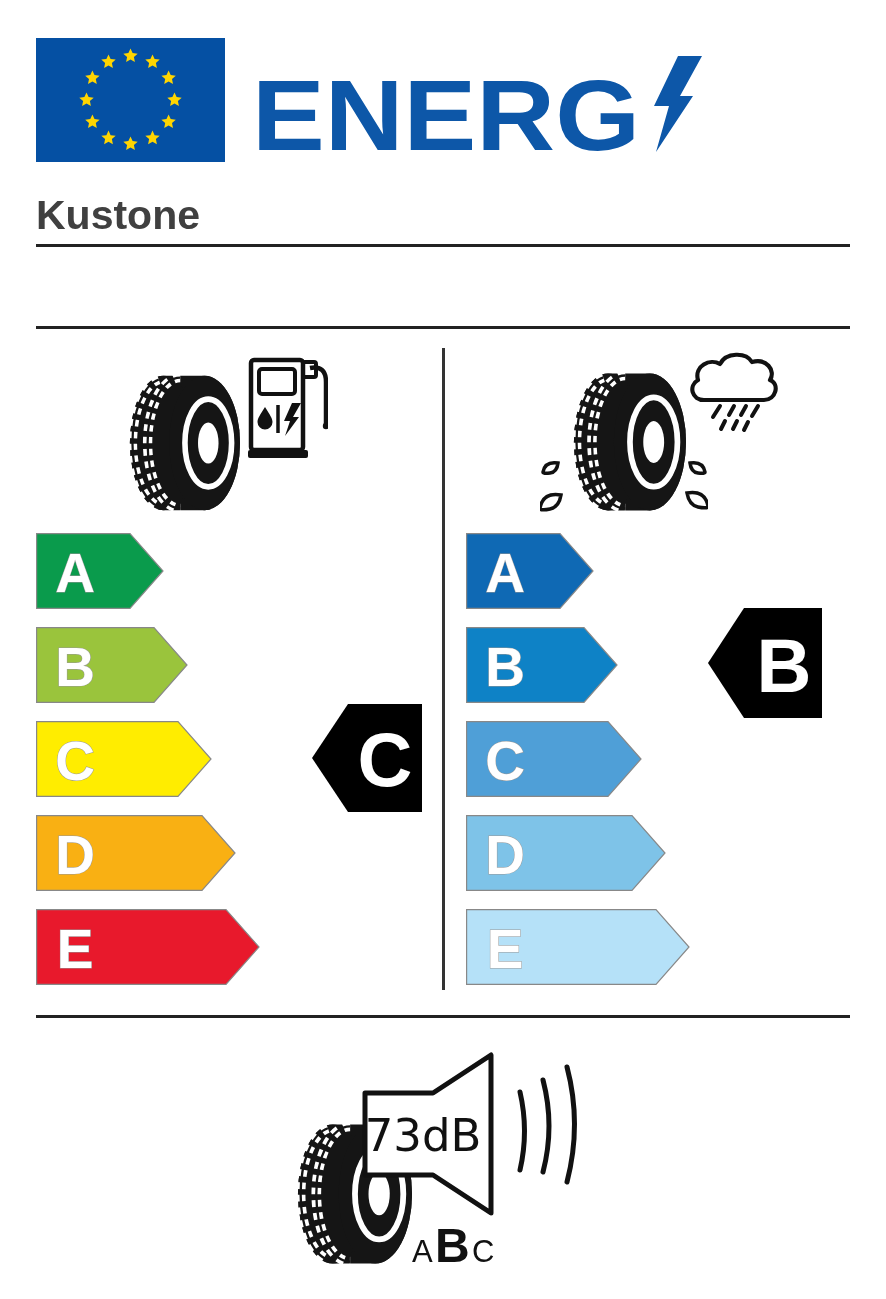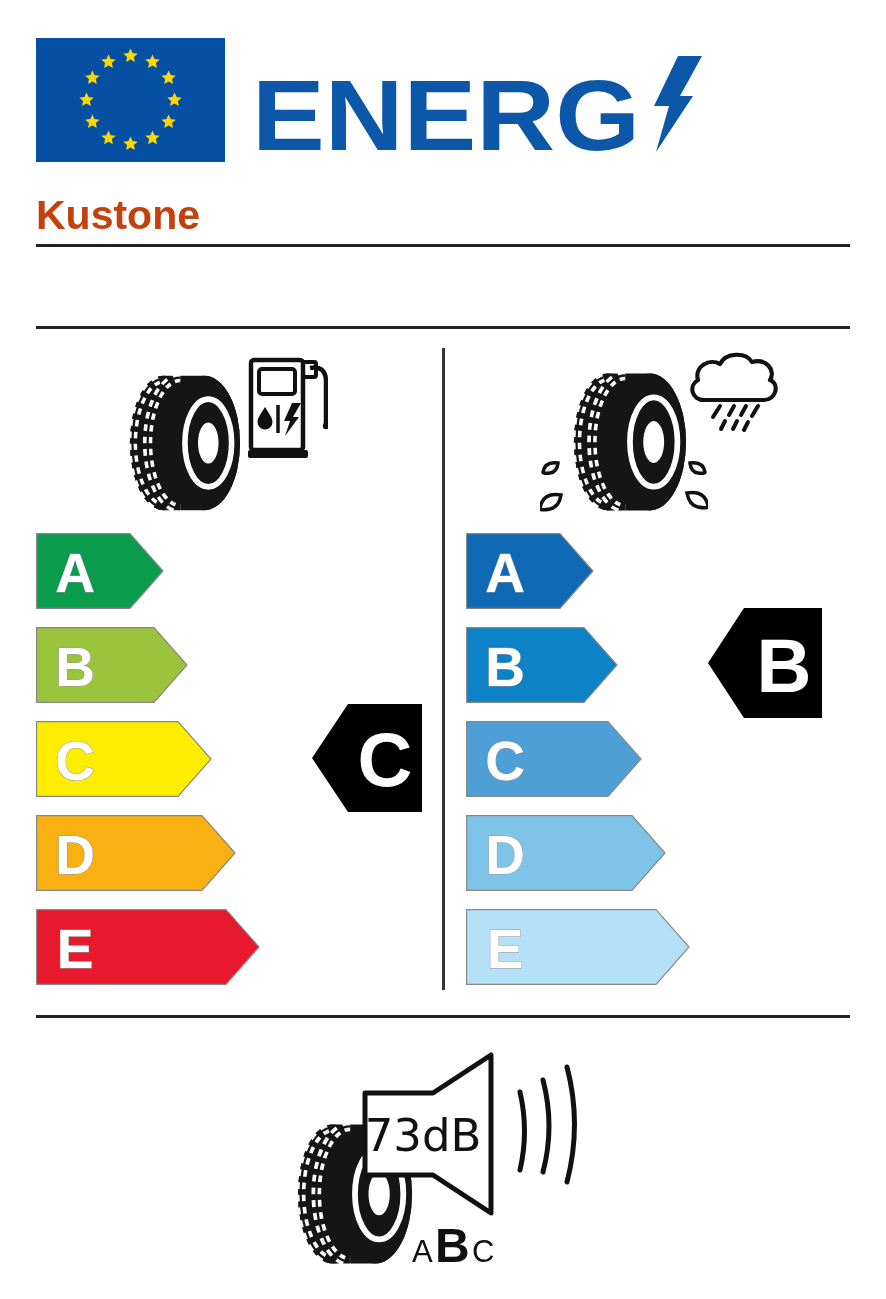--- a/index.html
+++ b/index.html
@@ -1,20 +1,20 @@
 <!DOCTYPE html>
 <html><head>
 <meta charset="utf-8">
 <style>
   html,body{margin:0;padding:0;background:#fff;}
   #label{position:relative;width:886px;height:1299px;background:#fff;overflow:hidden;
          font-family:"Liberation Sans",sans-serif;}
   .abs{position:absolute;}
   .rule{position:absolute;left:36px;width:814px;height:3px;background:#222;}
-  #brand{position:absolute;left:36px;top:192px;font-size:41px;font-weight:bold;color:#c2410c;
+  #brand{position:absolute;left:36px;top:192px;font-size:41px;font-weight:bold;color:#404040;
          letter-spacing:0px;}
   svg text{font-family:"Liberation Sans",sans-serif;}
   #noise-value{font-family:"DejaVu Sans",sans-serif;}
 </style>
 </head>
 <body>
 
 <div id="label">
 
   <svg width="0" height="0" style="position:absolute">

